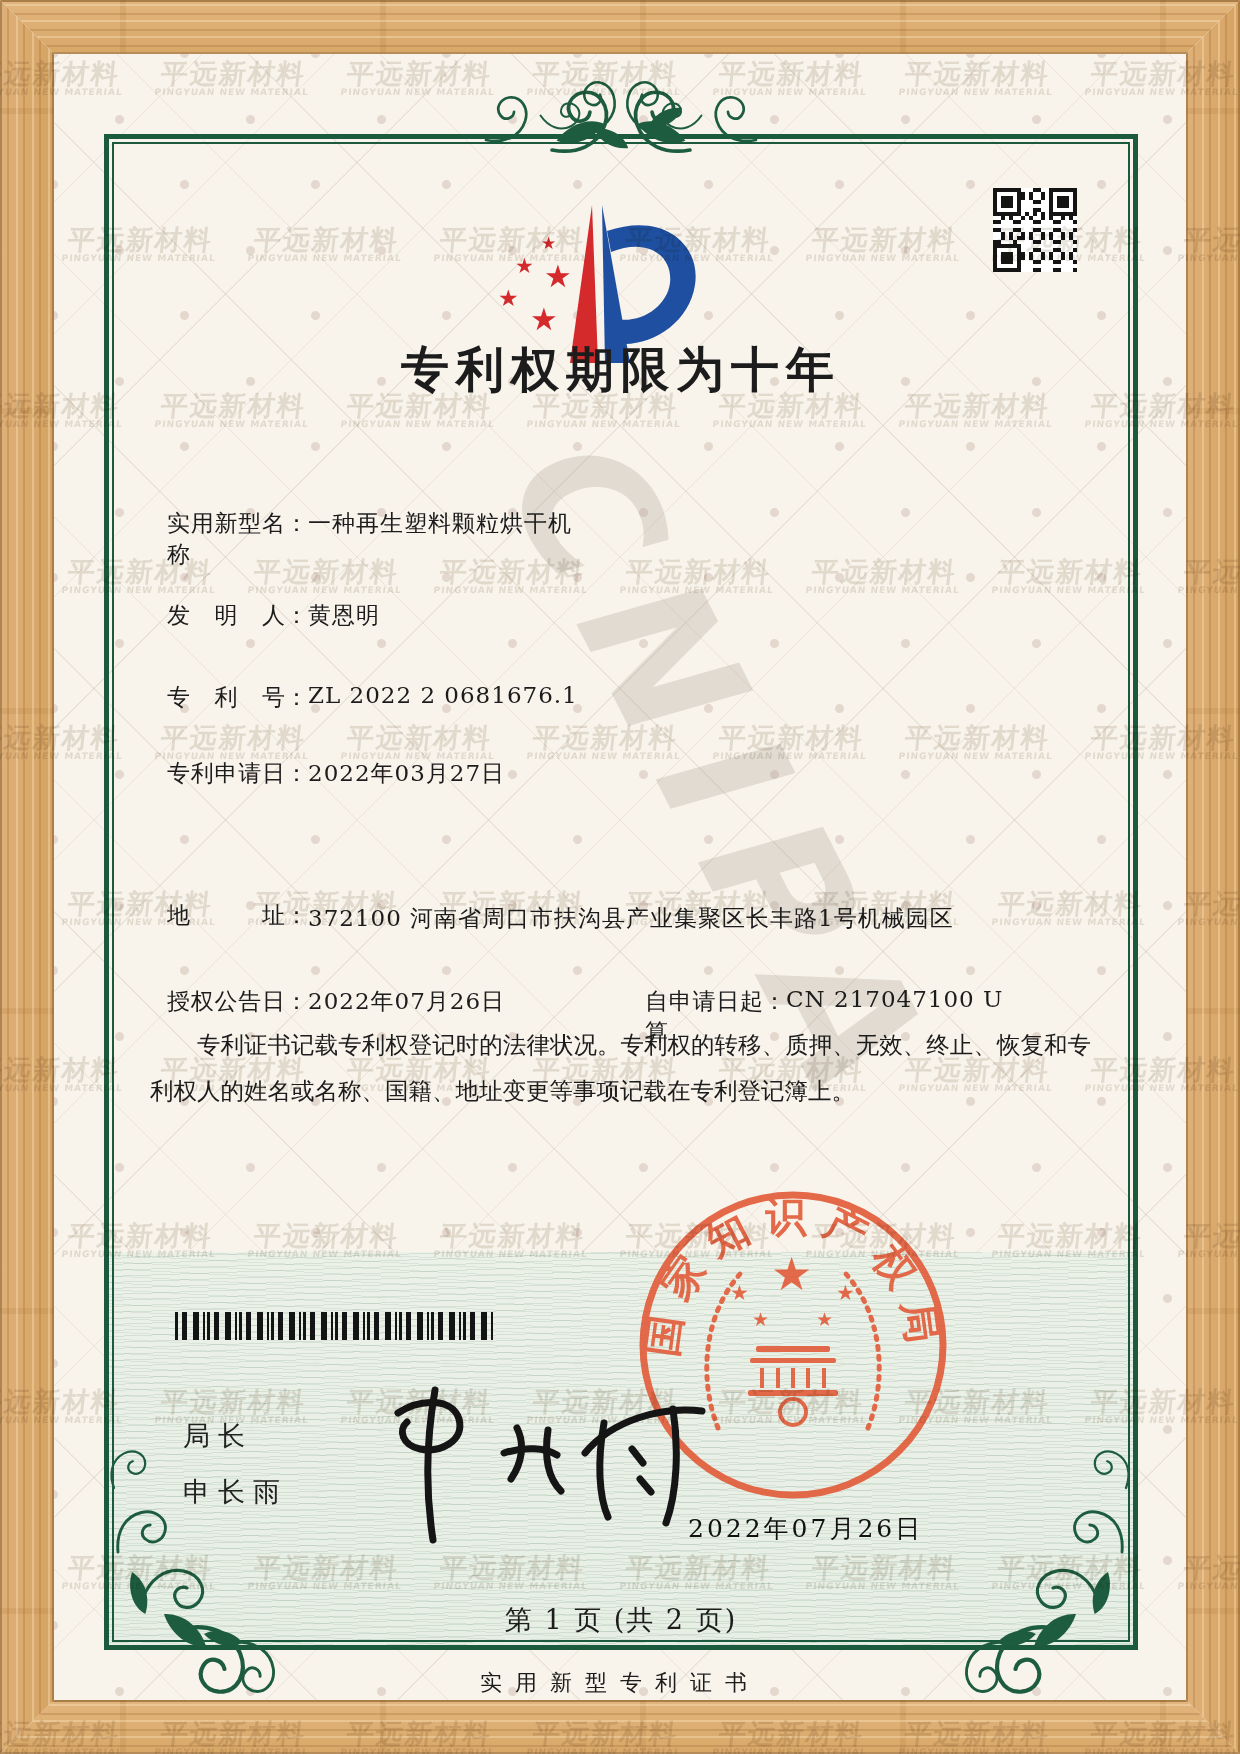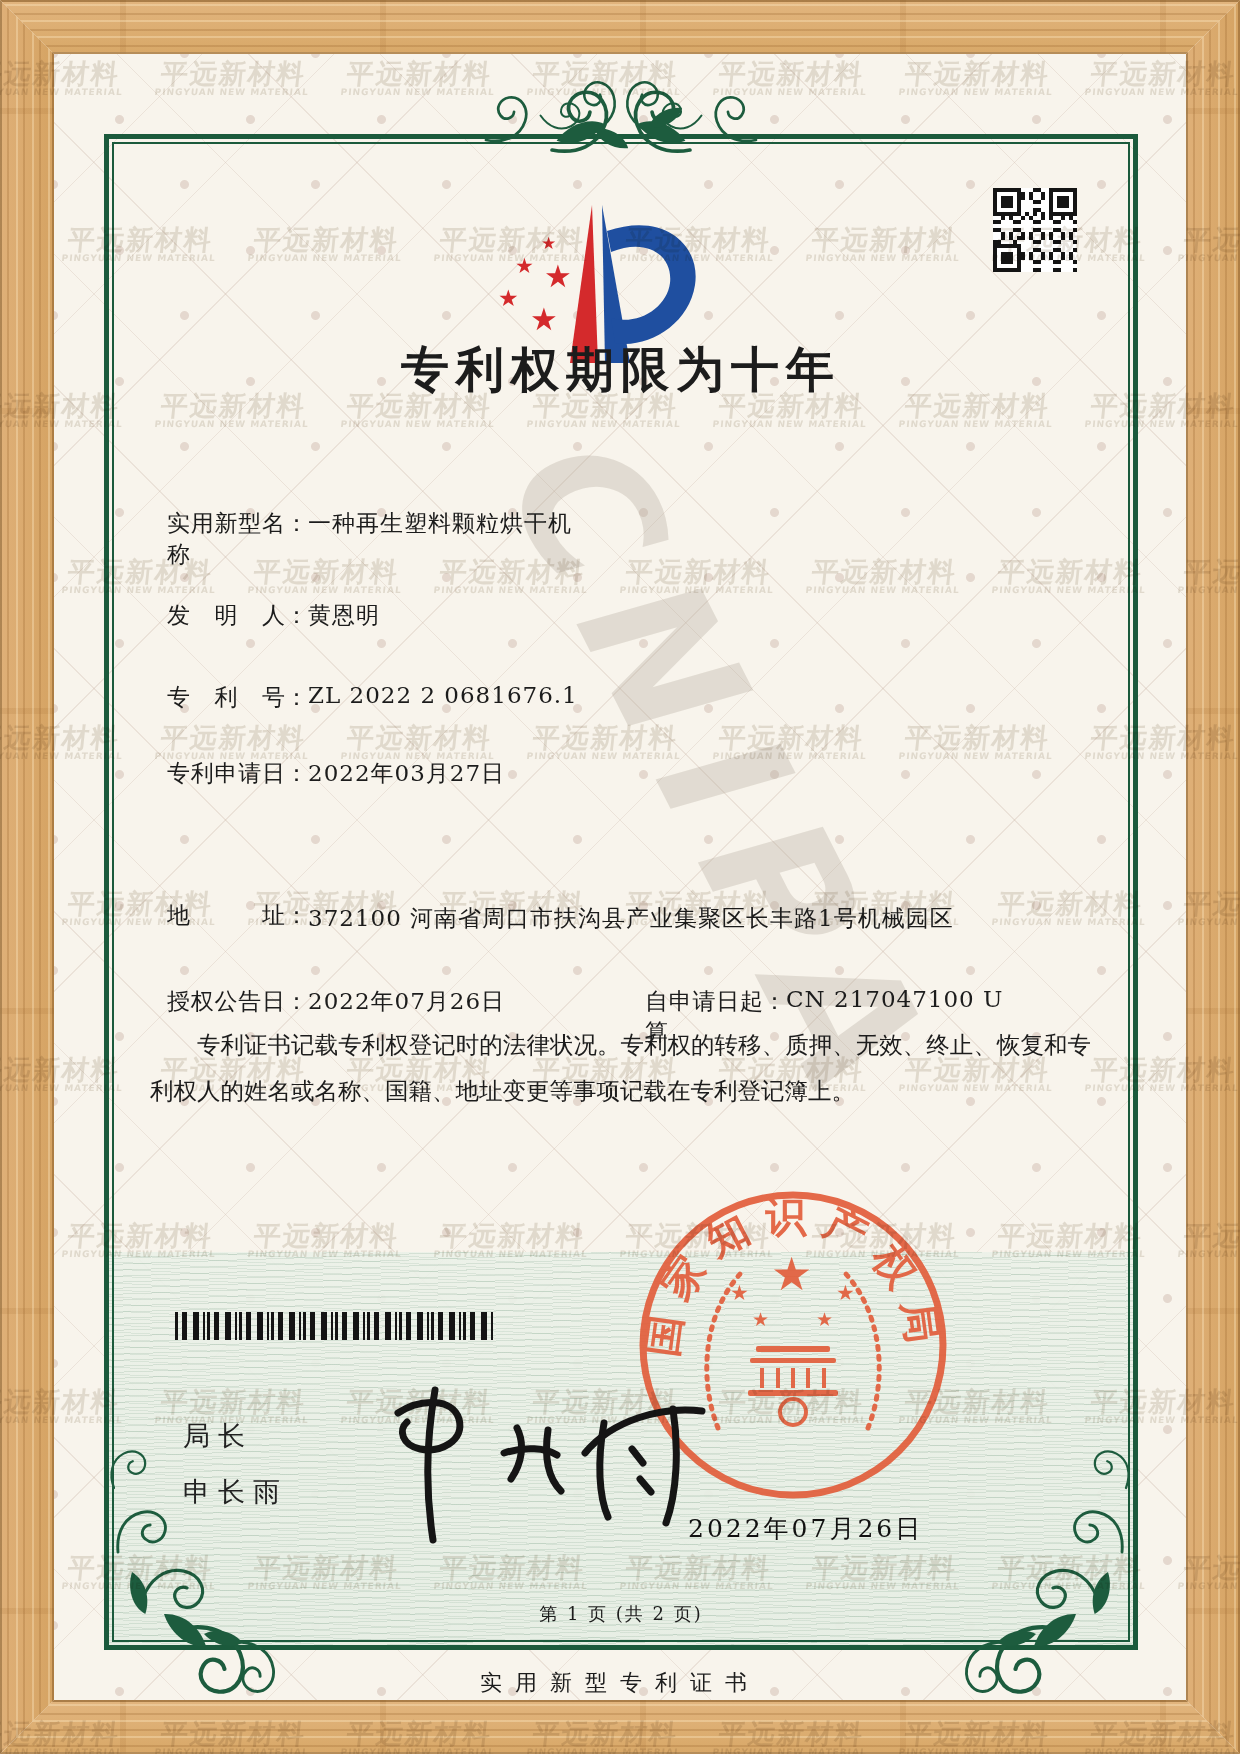--- a/index.html
+++ b/index.html
@@ -66,21 +66,21 @@
   .barcode{position:absolute;left:175px;top:1312px;width:318px;height:28px;z-index:10;display:flex;align-items:stretch;}
   .barcode div{height:100%;}
   .director-label{position:absolute;left:183px;top:1418px;z-index:12;font-size:27px;letter-spacing:8px;
     font-family:"DejaVu Sans","Liberation Sans",sans-serif;color:#222;}
   .director-name{position:absolute;left:183px;top:1474px;z-index:12;font-size:27px;letter-spacing:8px;
     font-family:"DejaVu Sans","Liberation Sans",sans-serif;color:#222;}
   .signature{position:absolute;left:350px;top:1378px;z-index:31;}
   .seal{position:absolute;left:633px;top:1183px;z-index:30;opacity:.9;}
   .seal-date{position:absolute;left:688px;top:1512px;z-index:32;font-size:25px;letter-spacing:3px;color:#111;}
   .page-info{position:absolute;left:104px;top:1602px;width:1034px;z-index:10;text-align:center;
-    font-size:18px;letter-spacing:2px;}
+    font-size:27px;letter-spacing:2px;}
   .cont-note{position:absolute;left:0;top:1668px;width:1240px;z-index:41;text-align:center;
     font-size:22px;letter-spacing:13px;}
   
   .wm-layer{position:absolute;inset:0;z-index:50;pointer-events:none;mix-blend-mode:multiply;}
   .wm-tile{position:absolute;transform:skewX(-6deg);opacity:.5;color:#cfc8bc;white-space:nowrap;
     font-family:"DejaVu Sans","Liberation Sans",sans-serif;text-align:center;}
   .wm-tile .l1{font-size:27px;font-weight:700;letter-spacing:2px;line-height:27px;}
   .wm-tile .l2{font-size:9px;font-weight:700;letter-spacing:1px;line-height:11px;}
 </style>
 </head>

